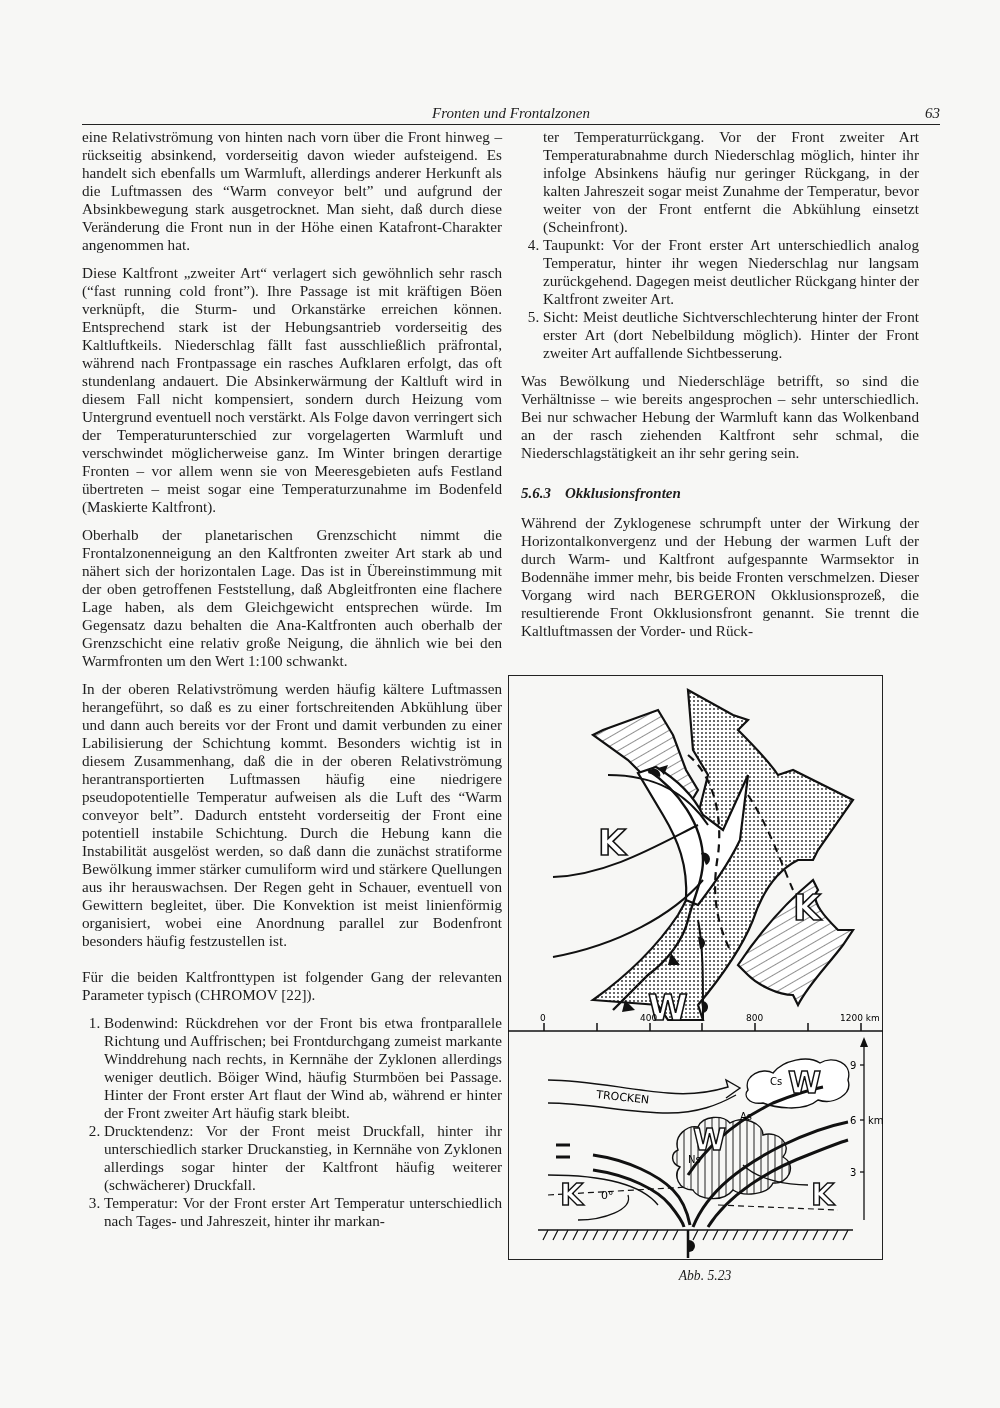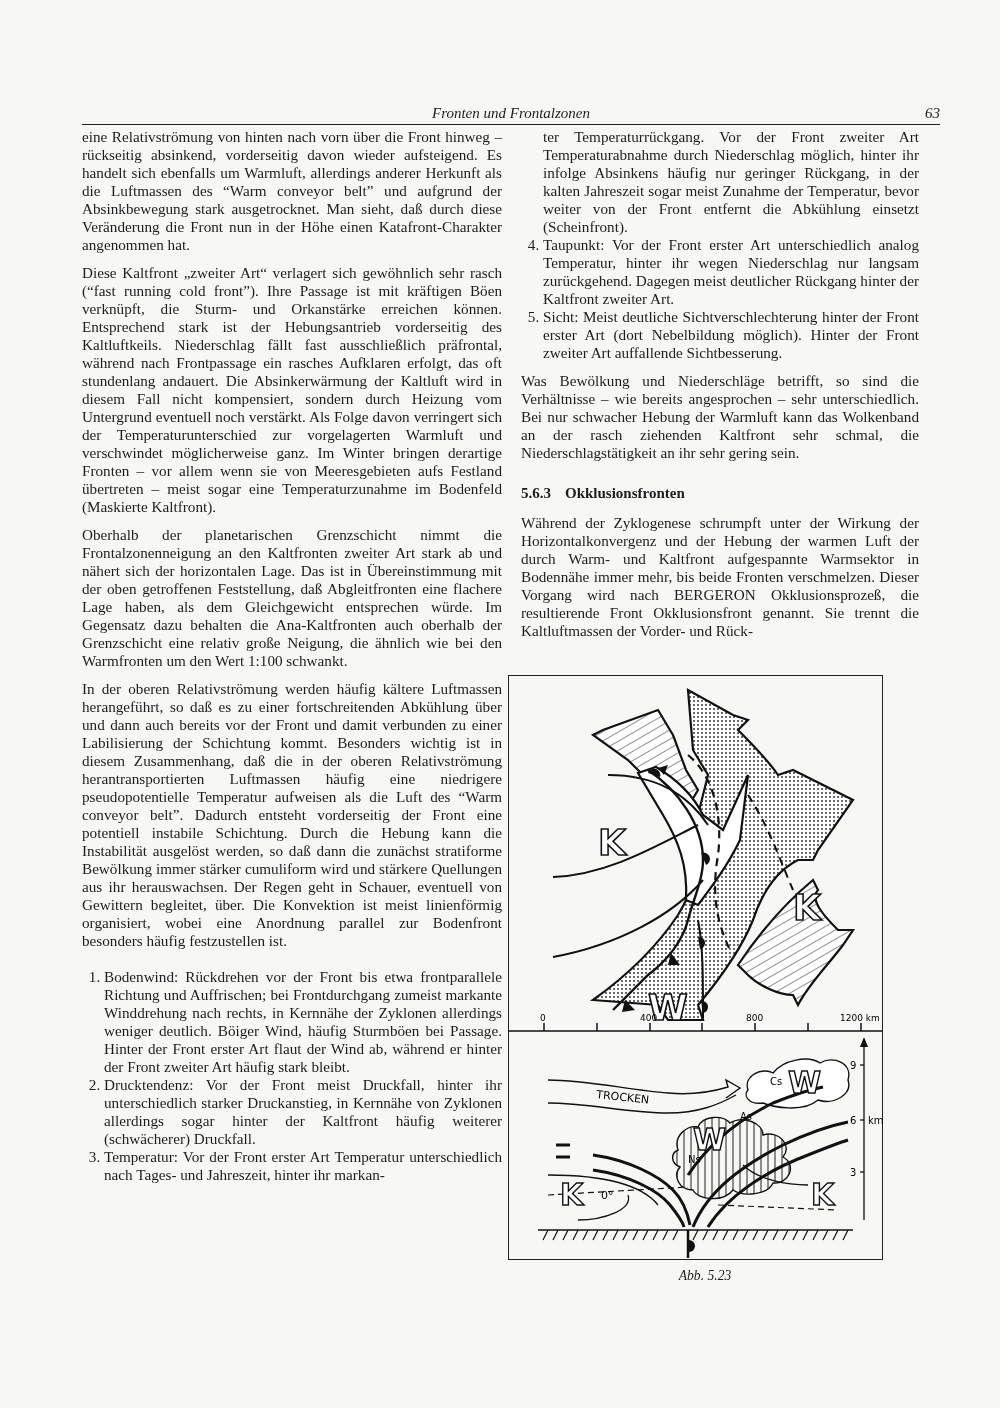--- a/index.html
+++ b/index.html
@@ -19,21 +19,21 @@
     }
     .running-head .pageno { position: absolute; right: 0; top: 1px; font-size: 15px; font-style: italic; }
 
     .col { position: absolute; top: 128px; width: 420px; font-size: 15.2px; line-height: 18px; }
     .col.left { left: 82px; }
     .col.right { left: 521px; width: 398px; }
     .col p { margin: 0 0 10px 0; text-align: justify; hyphens: manual; }
     .col ol { margin: 0 0 10px 0; padding-left: 22px; }
     .col ol li { text-align: justify; margin: 0; }
     .col ol.cont { list-style: none; }
-    .section-heading { font-weight: bold; font-size: 15px; margin: 22px 0 12px 0; }
+    .section-heading { font-weight: bold; font-size: 15px; margin: 22px 0 12px 0; font-style: italic; }
     .section-heading .num { margin-right: 14px; }
     .figure-frame {
       position: absolute; left: 508px; top: 675px; width: 373px; height: 583px;
       border: 1.5px solid #222;
     }
     .caption {
       position: absolute; left: 495px; top: 1268px; width: 420px; text-align: center;
       font-size: 13.6px; line-height: 16.5px; font-style: italic;
     }
     .caption .label { display: block; margin-bottom: 1px; }
@@ -45,20 +45,21 @@
 <div class="running-head">
   <span class="title">Fronten und Frontalzonen</span>
   <span class="pageno">63</span>
 </div>
 
 <div class="col left">
   <p>eine Relativströmung von hinten nach vorn über die Front hinweg – rückseitig absinkend, vorderseitig davon wieder aufsteigend. Es handelt sich ebenfalls um Warmluft, allerdings anderer Herkunft als die Luftmassen des “Warm conveyor belt” und aufgrund der Absinkbewegung stark ausgetrocknet. Man sieht, daß durch diese Veränderung die Front nun in der Höhe einen Katafront-Charakter angenommen hat.</p>
   <p>Diese Kaltfront „zweiter Art“ verlagert sich gewöhnlich sehr rasch (“fast running cold front”). Ihre Passage ist mit kräftigen Böen verknüpft, die Sturm- und Orkanstärke erreichen können. Entsprechend stark ist der Hebungsantrieb vorderseitig des Kaltluftkeils. Niederschlag fällt fast ausschließlich präfrontal, während nach Frontpassage ein rasches Aufklaren erfolgt, das oft stundenlang andauert. Die Absinkerwärmung der Kaltluft wird in diesem Fall nicht kompensiert, sondern durch Heizung vom Untergrund eventuell noch verstärkt. Als Folge davon verringert sich der Temperaturunterschied zur vorgelagerten Warmluft und verschwindet möglicherweise ganz. Im Winter bringen derartige Fronten – vor allem wenn sie von Meeresgebieten aufs Festland übertreten – meist sogar eine Temperaturzunahme im Bodenfeld (Maskierte Kaltfront).</p>
   <p>Oberhalb der planetarischen Grenzschicht nimmt die Frontalzonenneigung an den Kaltfronten zweiter Art stark ab und nähert sich der horizontalen Lage. Das ist in Übereinstimmung mit der oben getroffenen Feststellung, daß Abgleitfronten eine flachere Lage haben, als dem Gleichgewicht entsprechen würde. Im Gegensatz dazu behalten die Ana-Kaltfronten auch oberhalb der Grenzschicht eine relativ große Neigung, die ähnlich wie bei den Warmfronten um den Wert 1:100 schwankt.</p>
   <p style="margin-bottom:18px">In der oberen Relativströmung werden häufig kältere Luftmassen herangeführt, so daß es zu einer fortschreitenden Abkühlung über und dann auch bereits vor der Front und damit verbunden zu einer Labilisierung der Schichtung kommt. Besonders wichtig ist in diesem Zusammenhang, daß die in der oberen Relativströmung herantransportierten Luftmassen häufig eine niedrigere pseudopotentielle Temperatur aufweisen als die Luft des “Warm conveyor belt”. Dadurch entsteht vorderseitig der Front eine potentiell instabile Schichtung. Durch die Hebung kann die Instabilität ausgelöst werden, so daß dann die zunächst stratiforme Bewölkung immer stärker cumuliform wird und stärkere Quellungen aus ihr herauswachsen. Der Regen geht in Schauer, eventuell von Gewittern begleitet, über. Die Konvektion ist meist linienförmig organisiert, wobei eine Anordnung parallel zur Bodenfront besonders häufig festzustellen ist.</p>
+  <p>Für die beiden Kaltfronttypen ist folgender Gang der relevanten Parameter typisch (CHROMOV [22]).</p>
   <ol>
     <li>Bodenwind: Rückdrehen vor der Front bis etwa frontparallele Richtung und Auffrischen; bei Frontdurchgang zumeist markante Winddrehung nach rechts, in Kernnähe der Zyklonen allerdings weniger deutlich. Böiger Wind, häufig Sturmböen bei Passage. Hinter der Front erster Art flaut der Wind ab, während er hinter der Front zweiter Art häufig stark bleibt.</li>
     <li>Drucktendenz: Vor der Front meist Druckfall, hinter ihr unterschiedlich starker Druckanstieg, in Kernnähe von Zyklonen allerdings sogar hinter der Kaltfront häufig weiterer (schwächerer) Druckfall.</li>
     <li>Temperatur: Vor der Front erster Art Temperatur unterschiedlich nach Tages- und Jahreszeit, hinter ihr markan-</li>
   </ol>
 </div>
 
 <div class="col right">
   <ol class="cont" style="margin-bottom:0">
     <li>ter Temperaturrückgang. Vor der Front zweiter Art Temperaturabnahme durch Niederschlag möglich, hinter ihr infolge Absinkens häufig nur geringer Rückgang, in der kalten Jahreszeit sogar meist Zunahme der Temperatur, bevor weiter von der Front entfernt die Abkühlung einsetzt (Scheinfront).</li>

